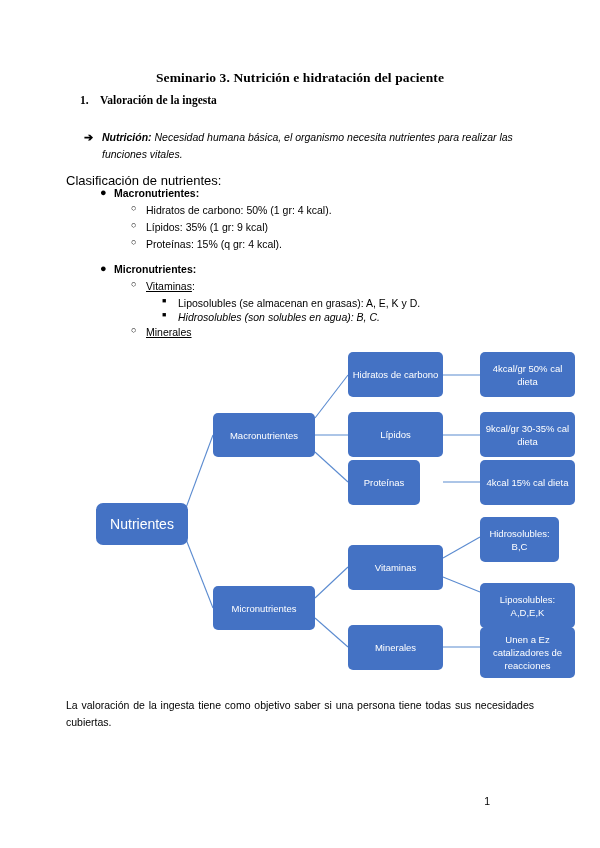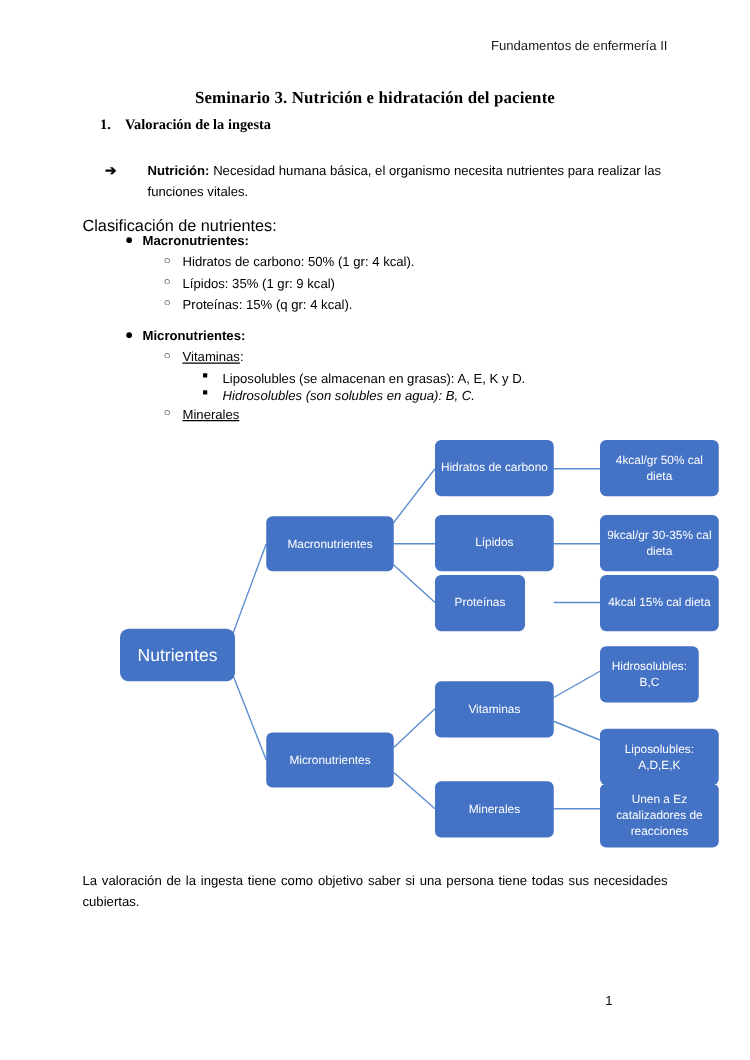--- a/index.html
+++ b/index.html
@@ -64,21 +64,22 @@
   }
   .arrow-block .arrow {
     position: absolute;
     left: 0;
     top: 0;
     font-size: 11px;
     font-weight: bold;
   }
   .arrow-block .arrow-text {
     display: block;
-    margin-left: 34px;
+    margin-left: 18px;
+    font-style: italic;
   }
   .arrow-block b { font-weight: bold; }
 
   
   .class-intro {
     position: absolute;
     left: 66px;
     top: 173px;
     font-size: 13px;
   }
@@ -166,21 +167,20 @@
     width: 424px;
     text-align: right;
     font-size: 10.5px;
   }
 </style>
 </head>
 <body>
 
 <div class="page">
 
-  <div class="running-header">Fundamentos de enfermería II</div>
 
   <div class="doc-title">Seminario 3. Nutrición e hidratación del paciente</div>
 
   <div class="section-heading">
     <span class="num">1.</span><span>Valoración de la ingesta</span>
   </div>
 
   <div class="arrow-block">
     <span class="arrow">➔</span>
     <span class="arrow-text"><b>Nutrición</b><b>:</b><span> Necesidad humana básica, el organismo necesita nutrientes para realizar las funciones vitales.</span></span>

